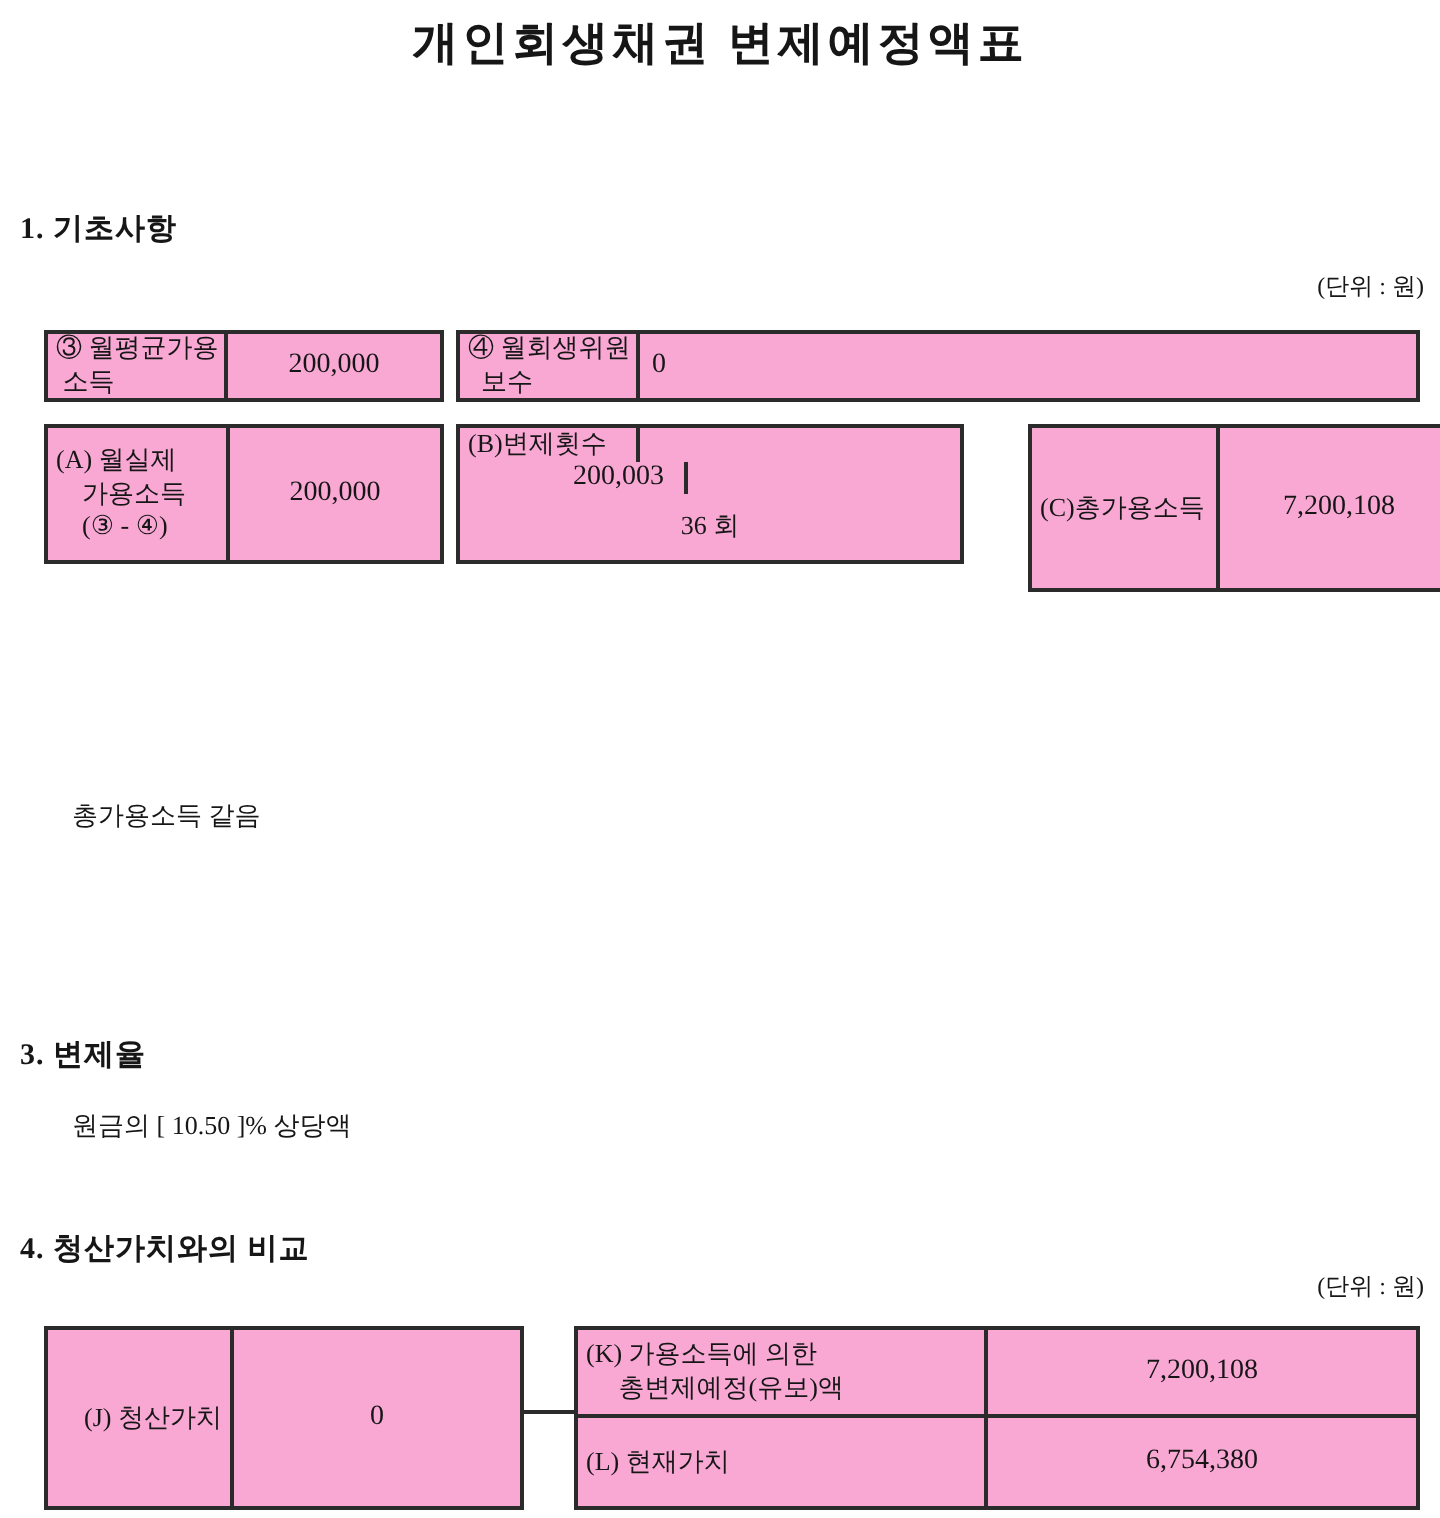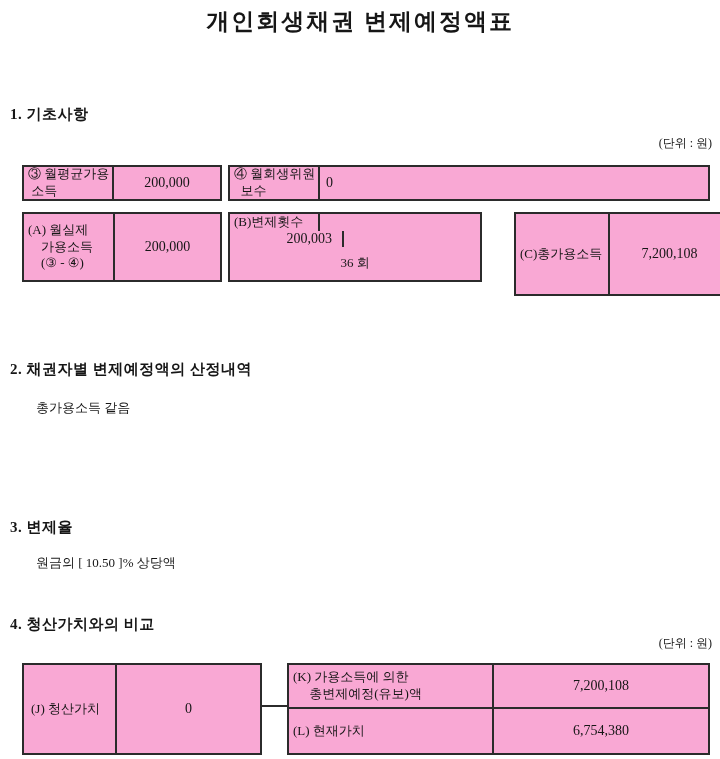--- a/index.html
+++ b/index.html
@@ -84,21 +84,21 @@
   .b-actual .lbl { width: 91px; }
   .b-count  { left: 228px; top: 212px; width: 254px; height: 70px; flex-direction: column; }
   .b-count  .lbl { width: 90px; }
   .b-count  .cnt-val { flex: none; width: 114px; border-right: 2px solid #2b2b2b; }
   .b-count  .cnt-unit { flex: 1; justify-content: center; font-size: 13px; }
   .b-total  { left: 514px; top: 212px; width: 217px; height: 84px; }
   .b-total  .lbl { width: 94px; }
 
   
   .b-j { left: 22px; top: 663px; width: 240px; height: 92px; }
-  .b-j .lbl { width: 93px; padding-left: 7px; }
+  .b-j .lbl { width: 93px; padding-left: 18px; }
   .connector {
     position: absolute;
     left: 260px; top: 705px;
     width: 29px; height: 2px;
     background: #2b2b2b;
   }
   .b-kl { left: 287px; top: 663px; width: 423px; height: 92px; flex-direction: column; }
   .b-kl .krow { display: flex; flex: 44; min-height: 0; }
   .b-kl .krow.top { border-bottom: 2px solid #2b2b2b; }
   .b-kl .krow.bottom { flex: 46; }
@@ -137,21 +137,20 @@
     <div class="cell lbl">(B)변제횟수</div>
     <div class="cell val right cnt-val">200,003</div>
     <div class="cell cnt-unit">36 회</div>
   </div>
 
   <div class="box b-total">
     <div class="cell lbl">(C)총가용소득</div>
     <div class="cell val">7,200,108</div>
   </div>
 
-  <div class="sec-heading h2">2. 채권자별 변제예정액의 산정내역</div>
   <div class="sub-note n2">총가용소득 같음</div>
 
   <div class="sec-heading h3">3. 변제율</div>
   <div class="sub-note n3">원금의 [ 10.50 ]% 상당액</div>
 
   <div class="sec-heading h4">4. 청산가치와의 비교</div>
   <div class="unit-note u2">(단위 : 원)</div>
 
   <div class="box b-j">
     <div class="cell lbl">(J) 청산가치</div>

